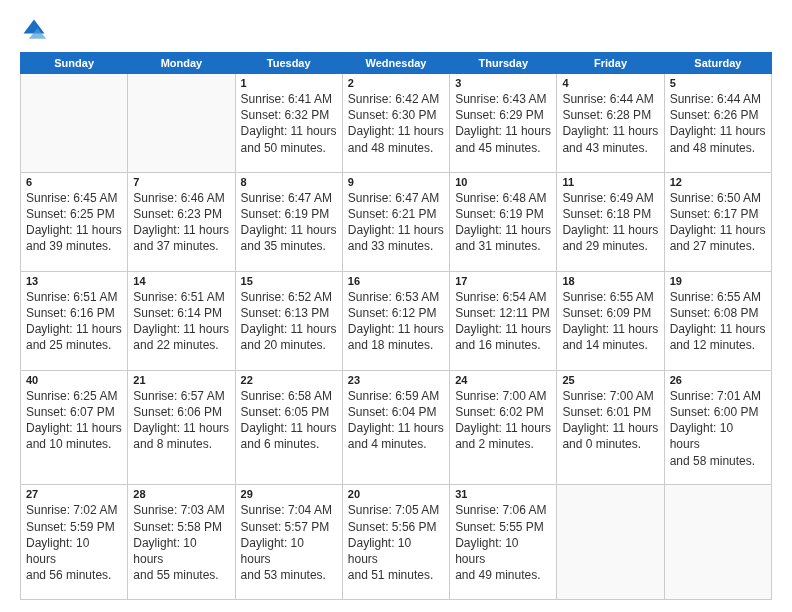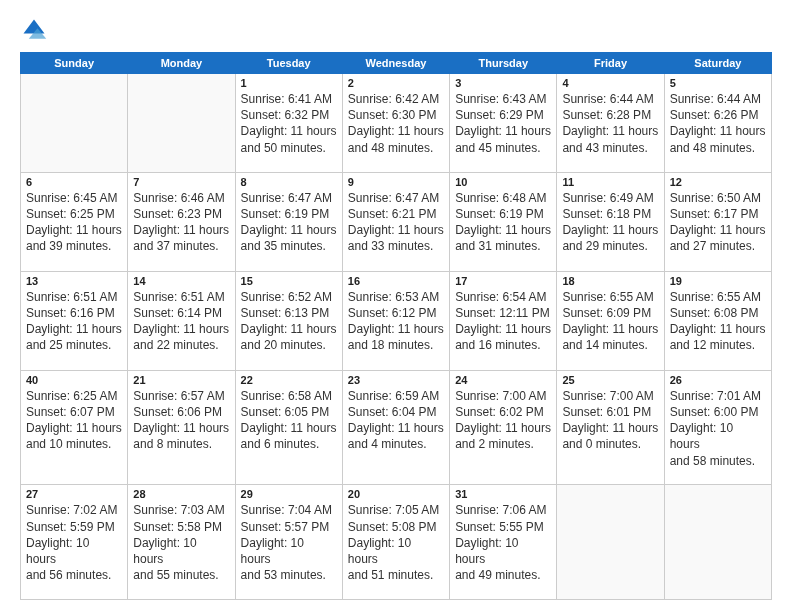--- a/index.html
+++ b/index.html
@@ -249,21 +249,21 @@
           <td>
             <span class="day-num">28</span>
             <div class="cell-text"><span>Sunrise: 7:03 AM</span><br><span>Sunset: 5:58 PM</span><br><span>Daylight: 10 hours</span><br><span>and 55 minutes.</span></div>
           </td>
           <td>
             <span class="day-num">29</span>
             <div class="cell-text"><span>Sunrise: 7:04 AM</span><br><span>Sunset: 5:57 PM</span><br><span>Daylight: 10 hours</span><br><span>and 53 minutes.</span></div>
           </td>
           <td>
             <span class="day-num">20</span>
-            <div class="cell-text"><span>Sunrise: 7:05 AM</span><br><span>Sunset: 5:08 PM</span><br><span>Daylight: 10 hours</span><br><span>and 51 minutes.</span></div>
+            <div class="cell-text"><span>Sunrise: 7:05 AM</span><br><span>Sunset: 5:56 PM</span><br><span>Daylight: 10 hours</span><br><span>and 51 minutes.</span></div>
           </td>
           <td>
             <span class="day-num">31</span>
             <div class="cell-text"><span>Sunrise: 7:06 AM</span><br><span>Sunset: 5:55 PM</span><br><span>Daylight: 10 hours</span><br><span>and 49 minutes.</span></div>
           </td>
           <td class="empty"></td>
           <td class="empty"></td>
         </tr>
       </tbody>
   </table>

